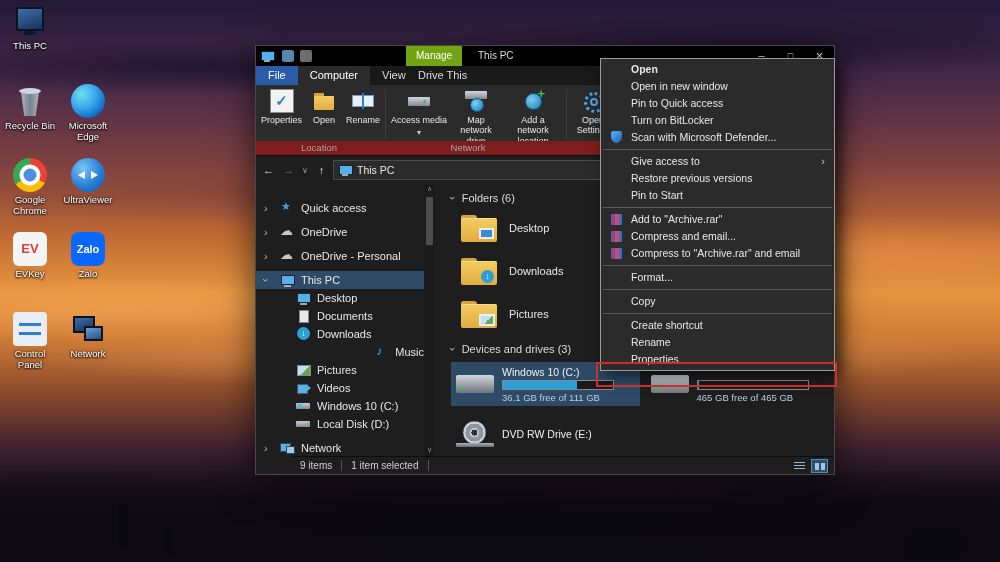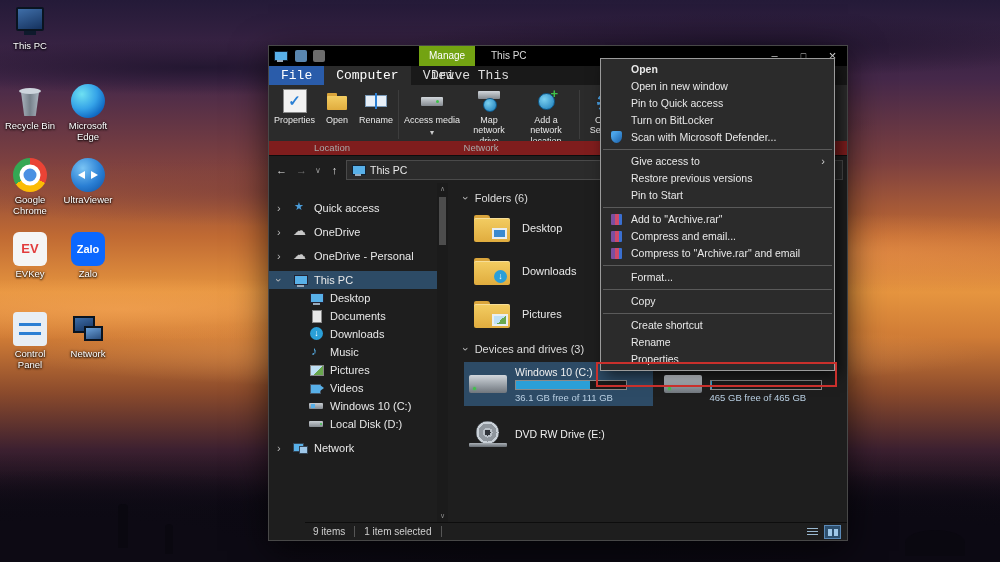--- a/index.html
+++ b/index.html
@@ -43,35 +43,35 @@
   .dic-zalo { background:#0b68ff; border-radius:8px; }
   .dic-zalo .logo { color:#fff; font-weight:bold; font-size:11px; line-height:34px; display:block; }
   .dic-cpl { background:#e8eef4; border-radius:4px; }
   .dic-cpl::before { content:""; position:absolute; left:6px; right:6px; top:11px; height:3px; background:#2a7fd4; box-shadow:0 9px 0 #2a7fd4; }
   .dic-unin { border-radius:50%; background:conic-gradient(#f2c43a 0 50%, #2a7fd4 50% 100%); }
   .dic-unin::after { content:""; position:absolute; left:50%; top:50%; width:11px; height:11px; transform:translate(-50%,-50%); background:#fff; border-radius:50%; }
   .dic-net::before { content:""; position:absolute; left:2px; top:4px; width:18px; height:13px; background:linear-gradient(160deg,#3f6ea8,#15325e); border:2px solid #0a1420; }
   .dic-net::after { content:""; position:absolute; right:2px; bottom:5px; width:15px; height:11px; background:linear-gradient(160deg,#6aa0d8,#2a4f80); border:2px solid #0a1420; }
 
   
-  .window { position:absolute; left:268px; top:45px; width:580px; height:496px; z-index:10;
+  .window { position:absolute; left:255px; top:45px; width:580px; height:430px; z-index:10;
     background:#1e1e1e; border:1px solid #484848; box-shadow:0 10px 34px rgba(0,0,0,.65); color:#e8e8e8; font-size:11px; }
   .titlebar { position:absolute; left:0; right:0; top:0; height:20px; background:#000; }
   .tb-ic { position:absolute; width:12px; height:12px; top:4px; }
   .tb-ic-pc { left:5px; } .tb-ic-pc::before { content:""; position:absolute; left:0; top:1px; width:12px; height:8px; background:#58b0e8; border:1px solid #123; } .tb-ic-pc::after { content:""; position:absolute; left:3px; bottom:0; width:6px; height:2px; background:#9ab; }
   .qat1 { left:26px; background:#5a87b0; border-radius:2px; }
   .qat2 { left:44px; background:#6d6d6d; border-radius:2px; }
   .manage { position:absolute; left:150px; top:0; height:20px; line-height:20px; padding:0 10px; background:#73a312; color:#fff; font-size:10px; }
   .win-title { position:absolute; left:222px; top:0; line-height:20px; font-size:10px; color:#ddd; }
   .win-controls { position:absolute; right:0; top:0; display:flex; }
   .wc { width:29px; height:20px; line-height:19px; text-align:center; color:#ddd; font-size:11px; }
   .wc-min::before { content:"–"; } .wc-max::before { content:"□"; font-size:9px; } .wc-close::before { content:"×"; font-size:13px; }
 
   .tabrow { position:absolute; left:0; right:0; top:20px; height:19px; background:#191919; display:flex; }
-  .tab { padding:0 12px; line-height:19px; font-size:13px; color:#ddd;font-family:Liberation Mono, monospace; }
+  .tab { padding:0 12px; line-height:19px; font-size:11px; color:#ddd; }
   .tab-file { background:#2a5caa; color:#fff; }
   .tab-active { background:#2b2b2b; color:#fff; }
   .tab-drive { position:absolute; left:150px; }
 
   .ribbon { position:absolute; left:0; right:0; top:39px; height:56px; background:#2b2b2b; display:flex; align-items:flex-start; padding:3px 2px 0 2px; }
   .rbtn { min-width:38px; padding:1px 3px; display:flex; flex-direction:column; align-items:center; gap:2px; color:#e8e8e8; font-size:9px; text-align:center; line-height:1.15; }
   .rsep { width:1px; align-self:stretch; background:#3d3d3d; margin:2px 2px; }
   .ric { width:24px; height:24px; position:relative; flex:none; }
   .ric-props { background:#f2f2f2; border:1px solid #8a8a8a; }
   .ric-props::after { content:"✓"; position:absolute; inset:0; color:#2a7fd4; font-size:15px; font-weight:bold; text-align:center; line-height:22px; }
@@ -345,21 +345,21 @@
             <span>Desktop</span>
           </div>
           <div class="sb-item" style="padding-left:40px;">
             <span class="si si-doc"></span>
             <span>Documents</span>
           </div>
           <div class="sb-item" style="padding-left:40px;">
             <span class="si si-down"></span>
             <span>Downloads</span>
           </div>
-          <div class="sb-item" style="padding-left:40px;">
+          <div class="sb-item" style="padding-left:40px;justify-content:flex-end;">
             <span class="si si-music"></span>
             <span>Music</span>
           </div>
           <div class="sb-item" style="padding-left:40px;">
             <span class="si si-pic"></span>
             <span>Pictures</span>
           </div>
           <div class="sb-item" style="padding-left:40px;">
             <span class="si si-video"></span>
             <span>Videos</span>

